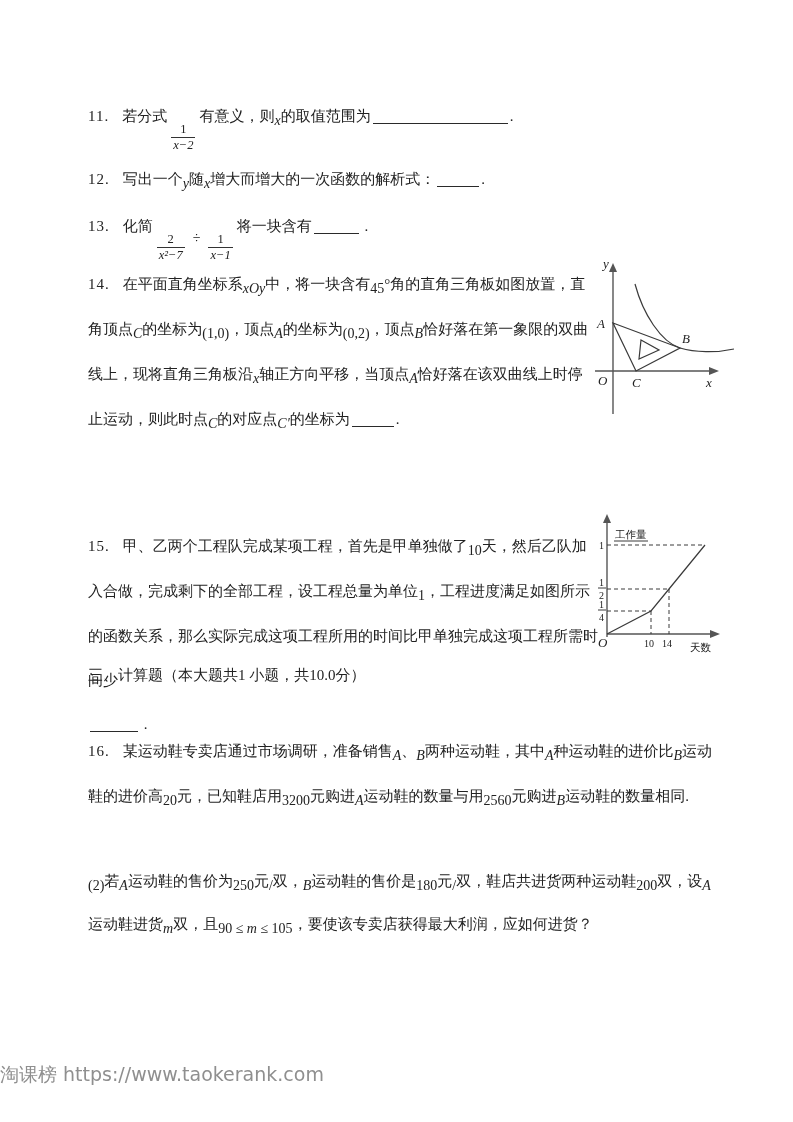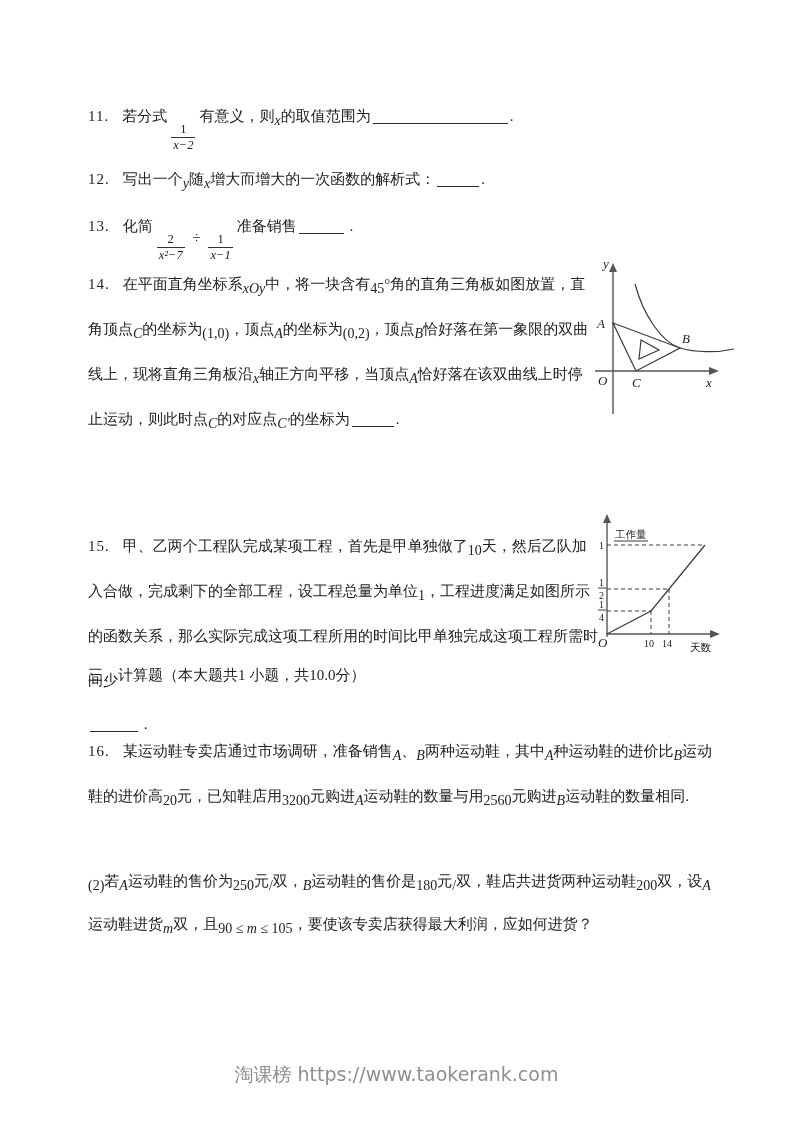--- a/index.html
+++ b/index.html
@@ -21,38 +21,38 @@
   .fig{float:right;}
   .fig svg{display:block;}
   .ln{fill:none;stroke:#3a3a3a;stroke-width:1.2;}
   .axis{stroke:#555;stroke-width:1.4;}
   .dash{stroke:#3a3a3a;stroke-width:1;stroke-dasharray:4 3;fill:none;}
   .ah{fill:#555;stroke:none;}
   text{fill:#222;font-family:"Liberation Serif","DejaVu Serif",serif;font-size:12px;}
   text.it{font-style:italic;font-size:13px;}
   text.sm{font-size:10px;}
   text.cjk{font-size:10.5px;}
-  .footer{position:absolute;left:0;top:1062px;width:100%;text-align:center;
+  .footer{position:absolute;left:0;top:1062px;width:100%;text-align:left;
           font-family:"DejaVu Sans","Liberation Sans",sans-serif;font-size:19px;color:#8f8f8f;}
 </style>
 </head>
 <body>
 
 <div class="page">
 
   <div class="q" style="top:94px">
     <span><span class="qnum">11.</span><span class="txt">若分式</span><span class="frac"><span class="fnum">1</span><span class="fden">x−2</span></span><span class="txt">有意义，则</span><span class="m">x</span><span class="txt">的取值范围为</span><span class="blank" style="width: 135px;"></span><span class="txt">.</span></span>
   </div>
 
   <div class="q" style="top:168px">
     <span><span class="qnum">12.</span><span class="txt">写出一个</span><span class="m">y</span><span class="txt">随</span><span class="m">x</span><span class="txt">增大而增大的一次函数的解析式：</span><span class="blank" style="width: 42px;"></span><span class="txt">.</span></span>
   </div>
 
   <div class="q" style="top:204px">
-    <span><span class="qnum">13.</span><span class="txt">化简</span><span class="frac"><span class="fnum">2</span><span class="fden">x²−7</span></span><span class="op">÷</span><span class="frac"><span class="fnum">1</span><span class="fden">x−1</span></span><span class="txt">准备销售</span><span class="blank" style="width: 45px;"></span><span class="txt"> .</span></span>
+    <span><span class="qnum">13.</span><span class="txt">化简</span><span class="frac"><span class="fnum">2</span><span class="fden">x²−7</span></span><span class="op">÷</span><span class="frac"><span class="fnum">1</span><span class="fden">x−1</span></span><span class="txt">将一块含有</span><span class="blank" style="width: 45px;"></span><span class="txt"> .</span></span>
   </div>
 
   <div class="q lh44" style="top:262px;width:663px">
     <div class="fig" style="width:160px;height:170px;margin-top:-6px">
       <svg width="150" height="166" viewBox="0 0 150 166">
         <line class="axis" x1="22" y1="14" x2="22" y2="158"></line>
         <polygon class="ah" points="22,7 18,16 26,16"></polygon>
         <line class="axis" x1="4" y1="115" x2="121" y2="115"></line>
         <polygon class="ah" points="128,115 118,111 118,119"></polygon>
         <text class="it" x="12" y="12">y</text>

